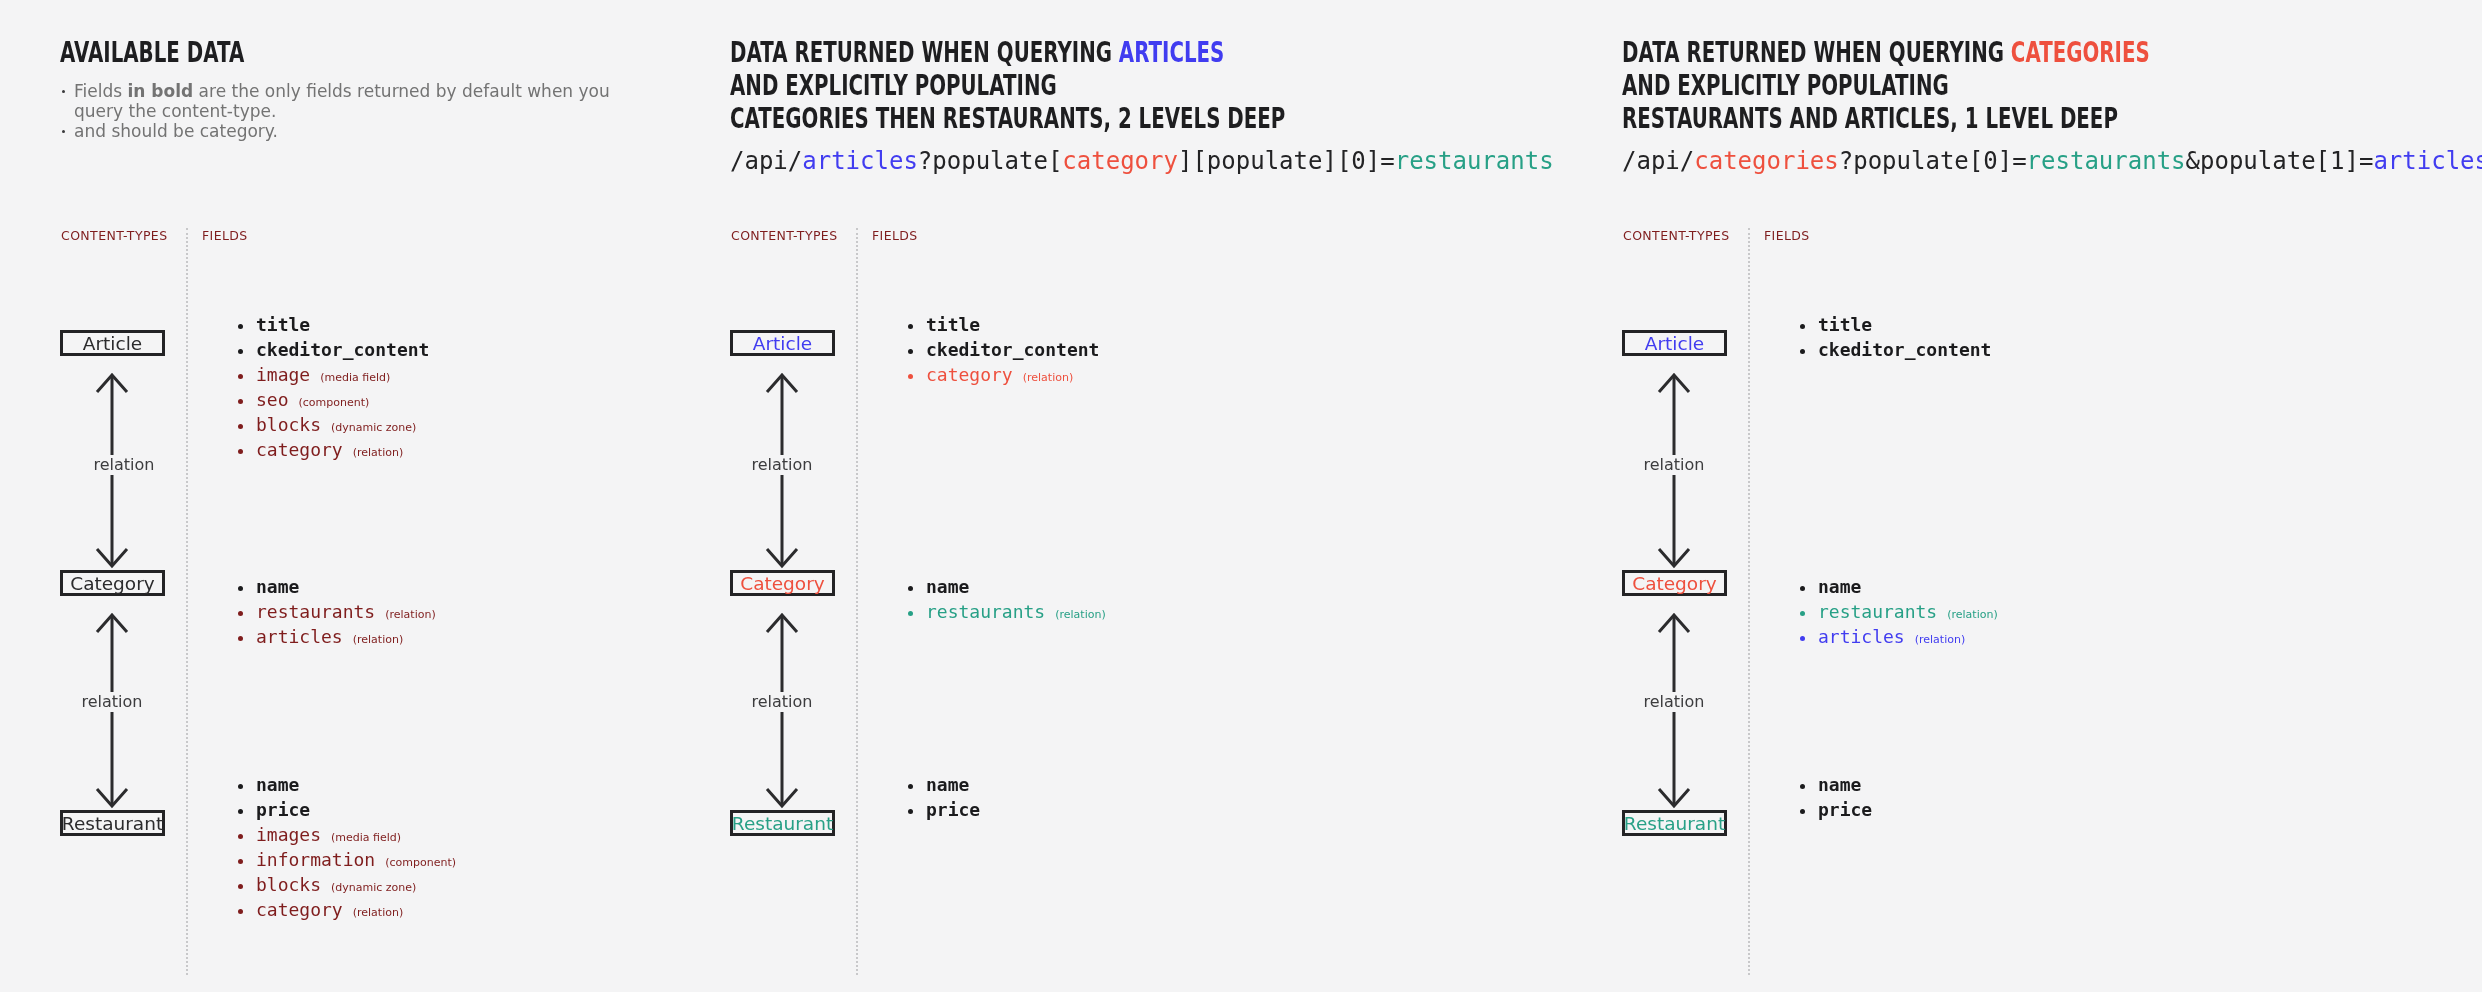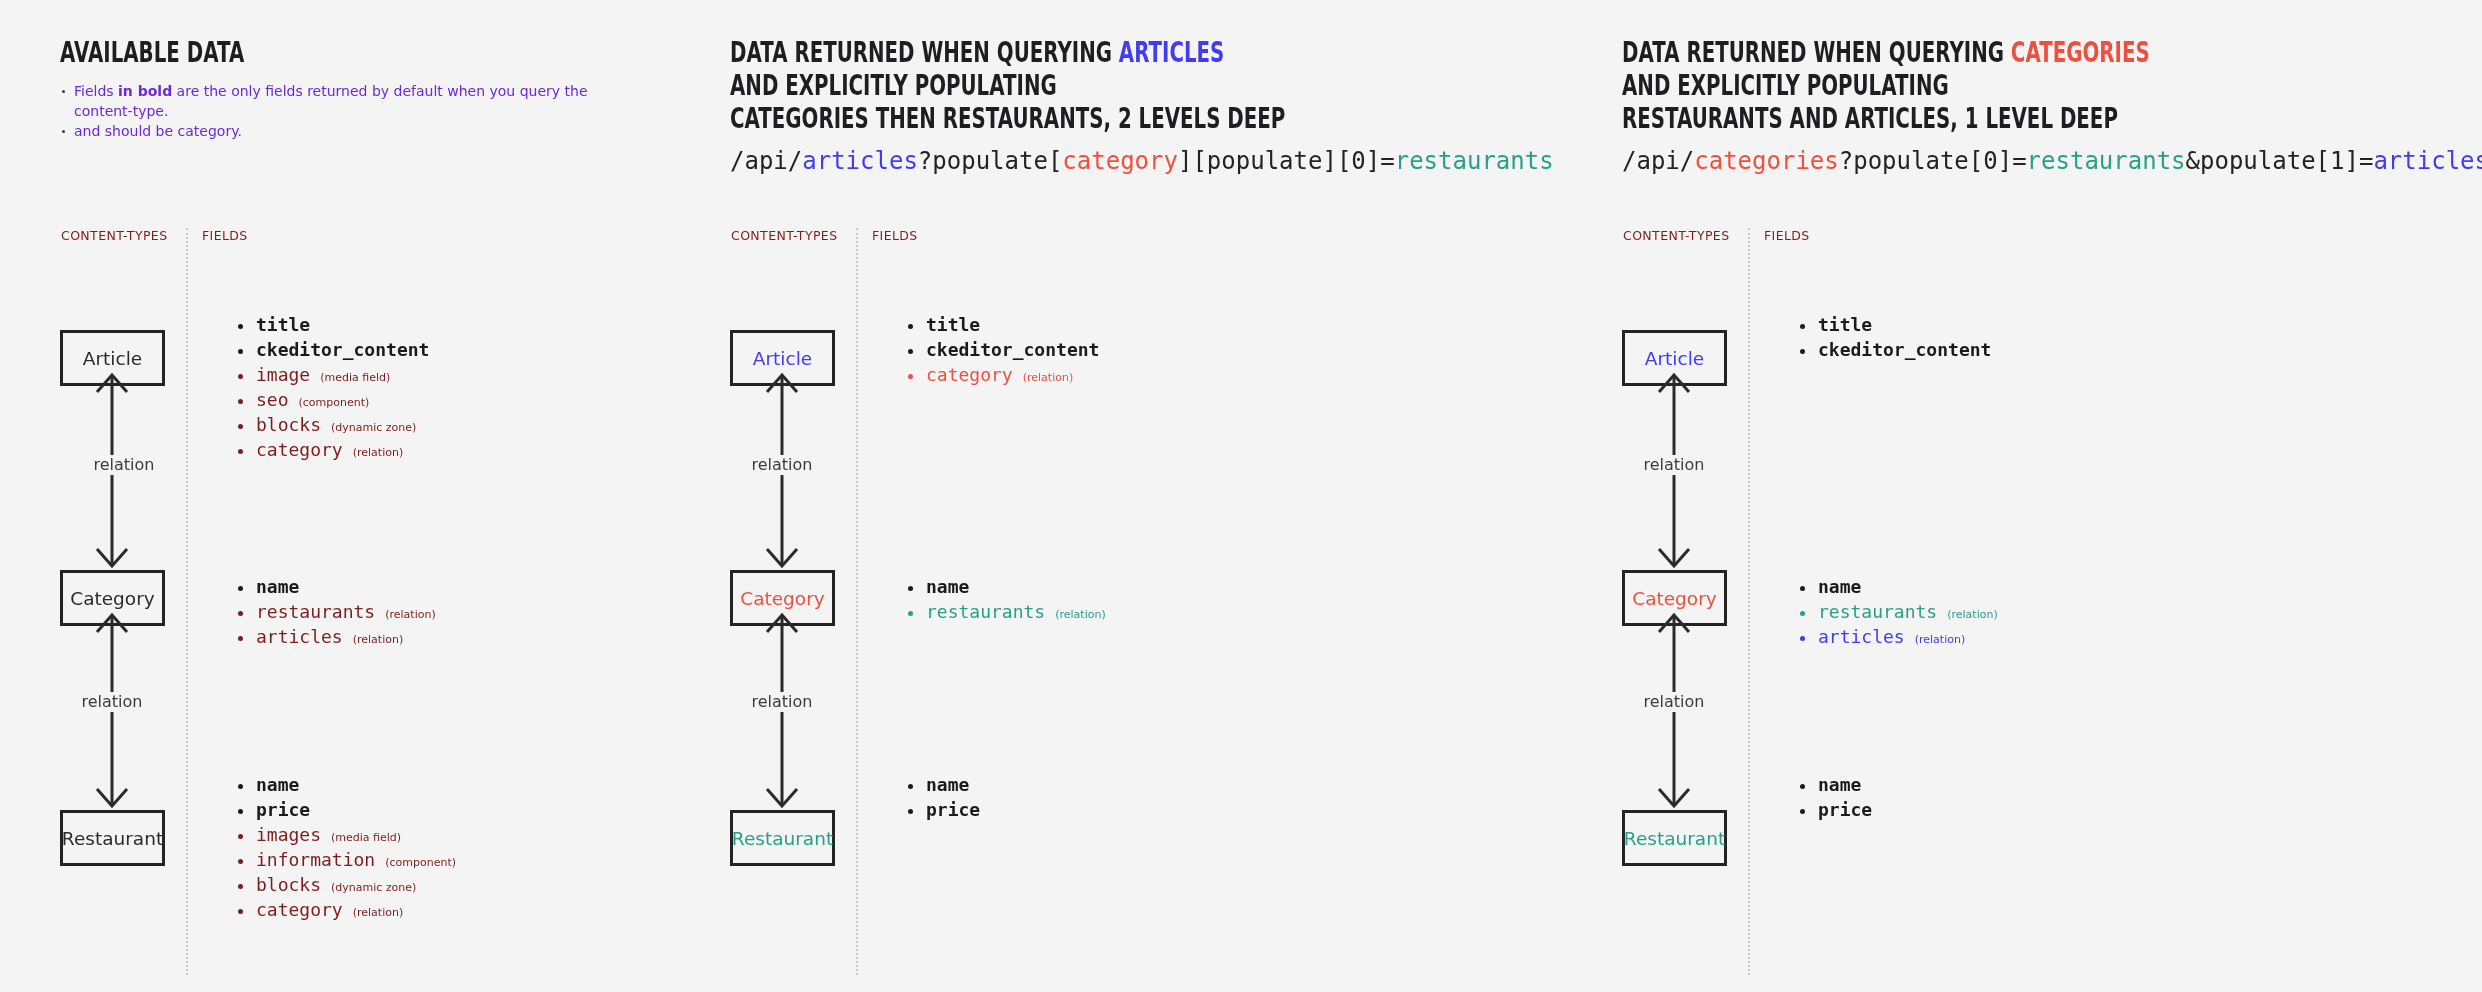--- a/index.html
+++ b/index.html
@@ -20,39 +20,39 @@
   .ptitle{
     position:absolute;left:2px;top:36px;margin:0;
     font-size:27.5px;line-height:33px;font-weight:700;color:#1e1e20;
     transform:scaleX(0.72);transform-origin:0 0;white-space:nowrap;
   }
   .hl.c-blue{color:var(--blue)}
   .hl.c-red{color:var(--red)}
 
   
   .notes{position:absolute;left:4px;top:81px;width:585px;margin:0;padding:0;list-style:none;
-    font-size:14px;line-height:20px;color:#6d28d9}
+    font-size:17px;line-height:20px;color:#737373}
   .notes li{display:flex}
   .ndot{width:3px;height:3px;border-radius:50%;background:#3a3a3c;flex:none;margin:9px 9px 0 0}
   .nline{display:block}
 
   
   .code{position:absolute;left:2px;top:147px;font-family:"DejaVu Sans Mono",monospace;
     font-size:24px;line-height:28px;white-space:nowrap;color:#232325}
   .code .c-blue{color:var(--blue)}
   .code .c-red{color:var(--red)}
   .code .c-teal{color:var(--teal)}
 
   
   .col-label{position:absolute;top:228px;font-size:12.5px;letter-spacing:.4px;color:#7f1d1d}
   .ct{left:3px}.fl{left:144px}
   .dotted{position:absolute;left:128px;top:228px;height:747px;width:0;border-left:2px dotted #c8c8ca}
 
   
-  .node{position:absolute;left:2px;width:105px;height:56px;border:3px solid #232325;
+  .node{position:absolute;left:2px;width:105px;height:26px;border:3px solid #232325;
     background:var(--bg);display:flex;align-items:center;justify-content:center;
     font-size:18.5px;color:#2b2b2d}
   .n1{top:330px}.n2{top:570px}.n3{top:810px}
   .lbl-blue{color:var(--blue)}.lbl-red{color:var(--red)}.lbl-teal{color:var(--teal)}
 
   
   .arrow{position:absolute;left:34px;width:40px;height:199px}
   .a1{top:371px}.a2{top:611px}
   .arrow svg{display:block;width:40px;height:199px}
   .rel{position:absolute;left:14px;width:80px;top:0;text-align:center;background:var(--bg);

